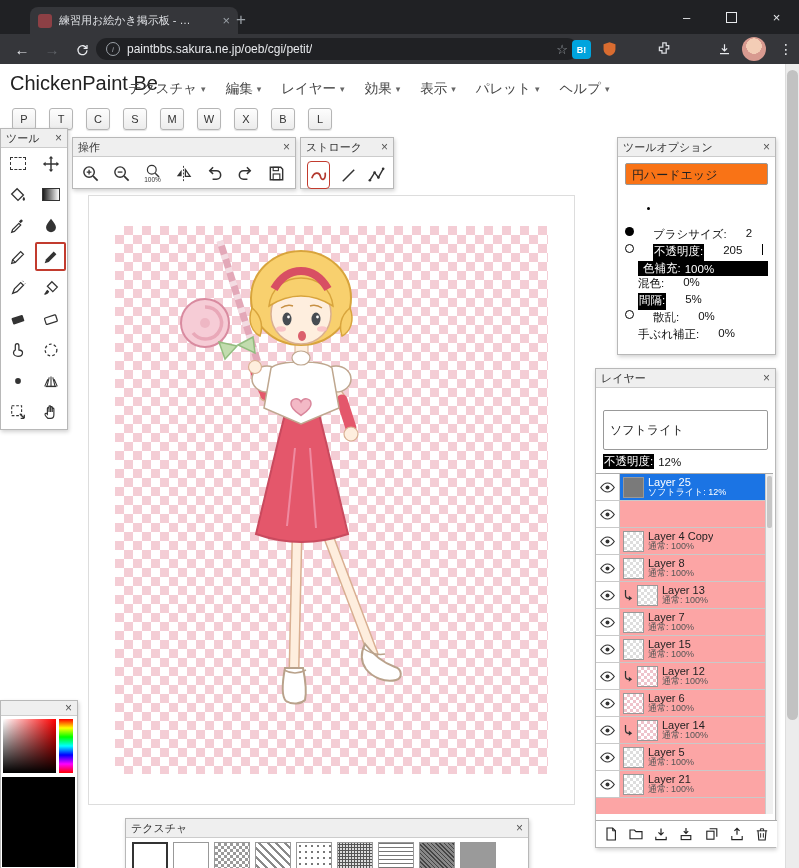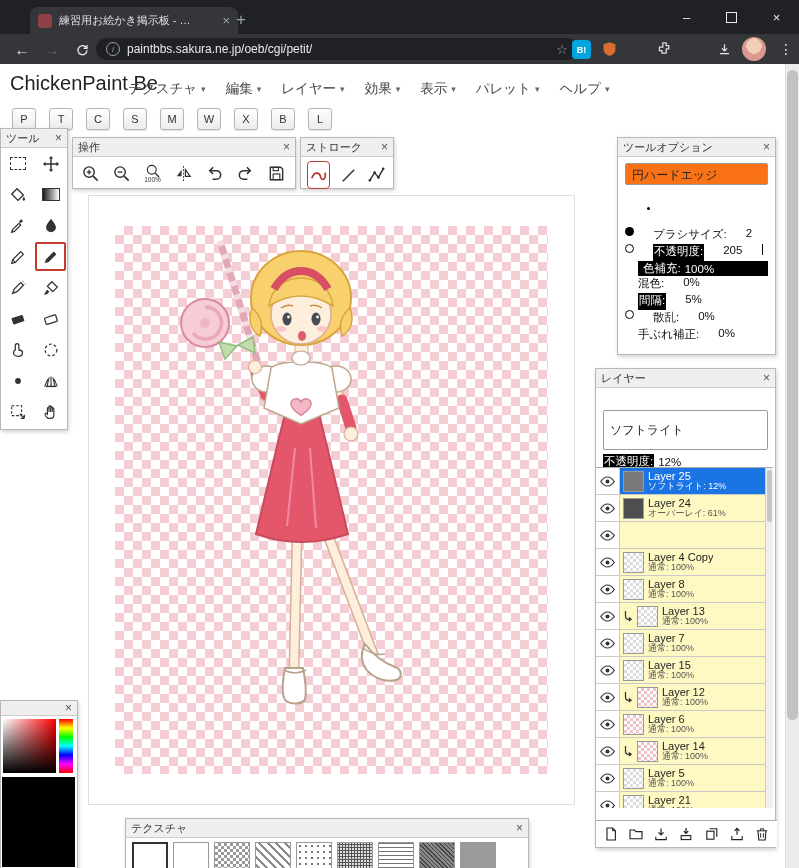--- a/index.html
+++ b/index.html
@@ -81,21 +81,21 @@
   .caret{display:inline-block;width:1px;height:11px;background:#000;margin-left:1px;vertical-align:middle}
   .opt-black{margin-left:13px;background:#000;color:#fff;font-size:11.5px;height:15px;
              display:flex;align-items:center;padding:0 5px;gap:4px;width:120px}
   
   #layers{left:595px;top:368px;width:179px;height:478px}
   .lyselect{margin:22px 7px 4px;height:22px;border:1px solid #999;border-radius:2px;font-size:12px;color:#222;
             display:flex;align-items:center;padding:8px 6px;background:#fff}
   .lyop{margin:0 7px 4px;font-size:11.5px;color:#111;display:flex;gap:4px;align-items:center}
   .chkrow{margin:2px 7px 3px;display:flex;align-items:center;gap:15px;font-size:11.5px;color:#222}
   .chk{width:11px;height:11px;border:1px solid #888;background:#fff;flex:0 0 auto}
-  .llist{position:absolute;left:0;top:98px;width:177px;height:340px;border-top:1px solid #aaa;overflow:hidden;background:#fef9c3}
+  .llist{position:absolute;left:0;top:104px;width:177px;height:340px;border-top:1px solid #aaa;overflow:hidden;background:#fca5a5}
   .lrow{height:27px;display:flex;align-items:stretch;border-bottom:1px solid #c9c9c9;box-sizing:border-box}
   .eyec{width:23px;display:flex;align-items:center;justify-content:center;border-right:1px solid #c9c9c9;
         color:#333;flex:0 0 auto;background:#fff}
   .rbody{flex:1;display:flex;align-items:center;gap:4px;padding-left:3px;color:#333}
   .sel .rbody{background:#1b74e4;color:#fff}
   .clip{display:flex;align-items:center;color:inherit}
   .thumb{width:21px;height:21px;border:1px solid #999;flex:0 0 auto;box-sizing:border-box}
   .t0{background-image:linear-gradient(45deg,#ddd 25%,transparent 25%,transparent 75%,#ddd 75%),
        linear-gradient(45deg,#ddd 25%,transparent 25%,transparent 75%,#ddd 75%);
        background-size:6px 6px;background-position:0 0,3px 3px;background-color:#fff}
@@ -579,35 +579,20 @@
           </span>
         </span>
     </div>
     <div class="lrow">
       <span class="eyec">
           <svg viewBox="0 0 20 14" width="15" height="11">
             <path d="M1 7s4-6 9-6 9 6 9 6-4 6-9 6-9-6-9-6z" fill="none" stroke="currentColor" stroke-width="1.6"></path>
             <circle cx="10" cy="7" r="2.6" fill="currentColor"></circle>
           </svg>
         </span>
-      <span class="rbody">
-          <span class="thumb t2"></span>
-        <span class="ltxt">
-            <span class="lname">Layer 24</span>
-            <span class="linfo">オーバーレイ: 61%</span>
-          </span>
-        </span>
-    </div>
-    <div class="lrow">
-      <span class="eyec">
-          <svg viewBox="0 0 20 14" width="15" height="11">
-            <path d="M1 7s4-6 9-6 9 6 9 6-4 6-9 6-9-6-9-6z" fill="none" stroke="currentColor" stroke-width="1.6"></path>
-            <circle cx="10" cy="7" r="2.6" fill="currentColor"></circle>
-          </svg>
-        </span>
     </div>
     <div class="lrow">
       <span class="eyec">
           <svg viewBox="0 0 20 14" width="15" height="11">
             <path d="M1 7s4-6 9-6 9 6 9 6-4 6-9 6-9-6-9-6z" fill="none" stroke="currentColor" stroke-width="1.6"></path>
             <circle cx="10" cy="7" r="2.6" fill="currentColor"></circle>
           </svg>
         </span>
       <span class="rbody">
           <span class="thumb t0"></span>

